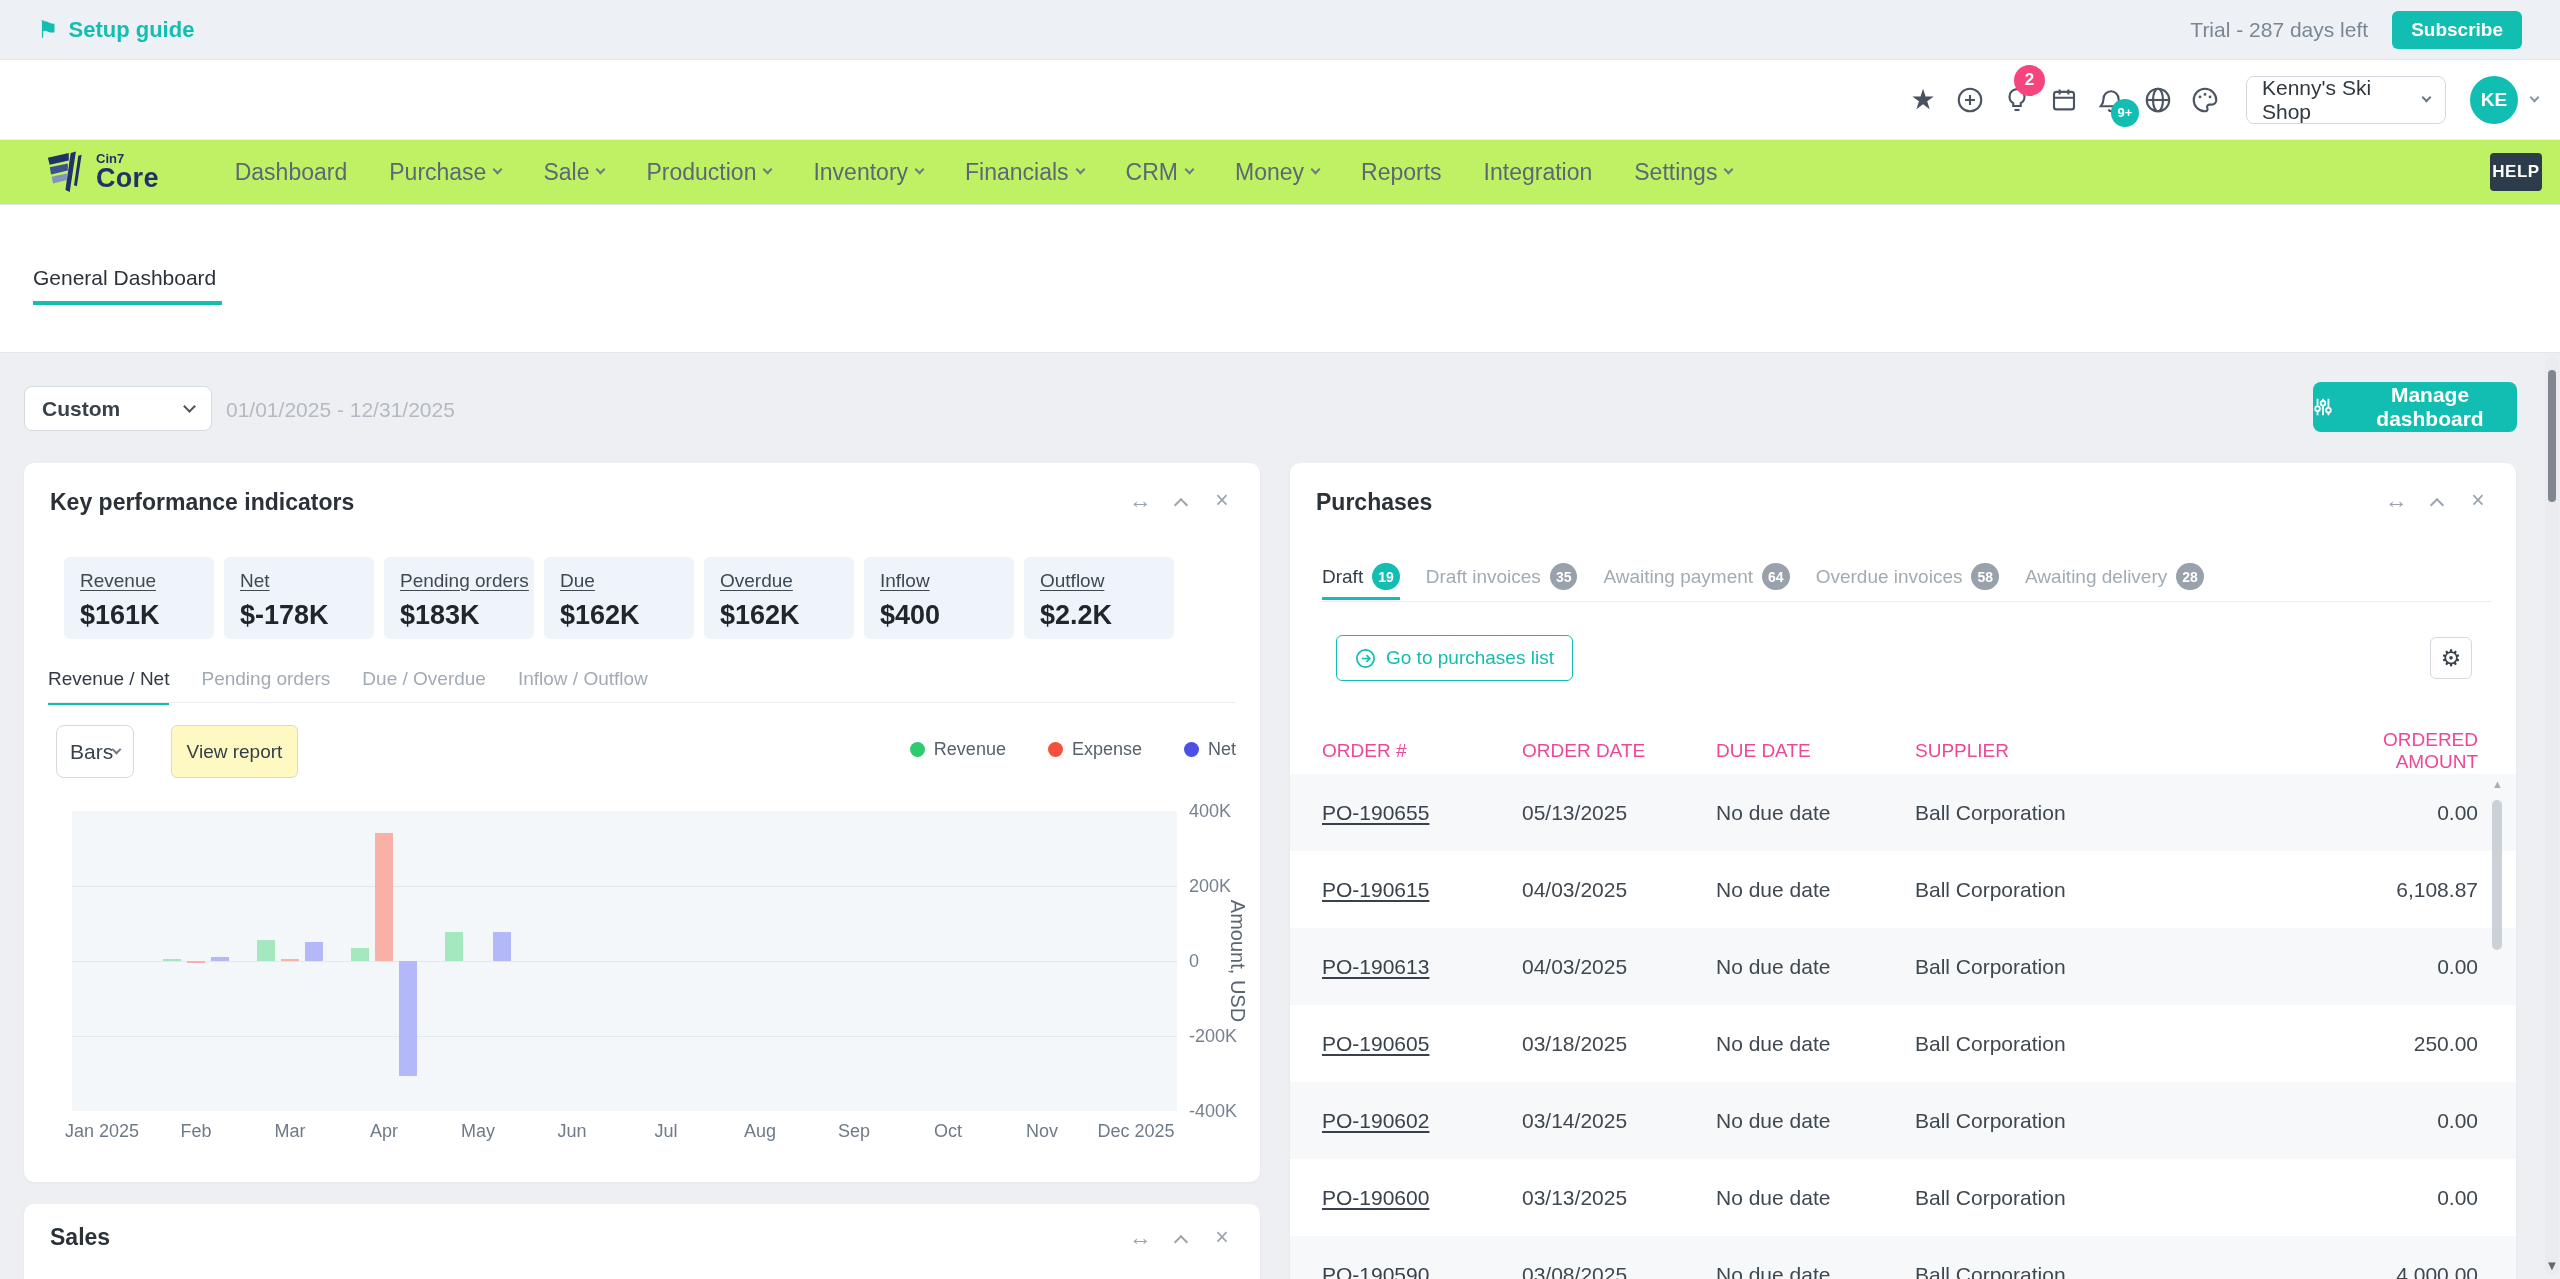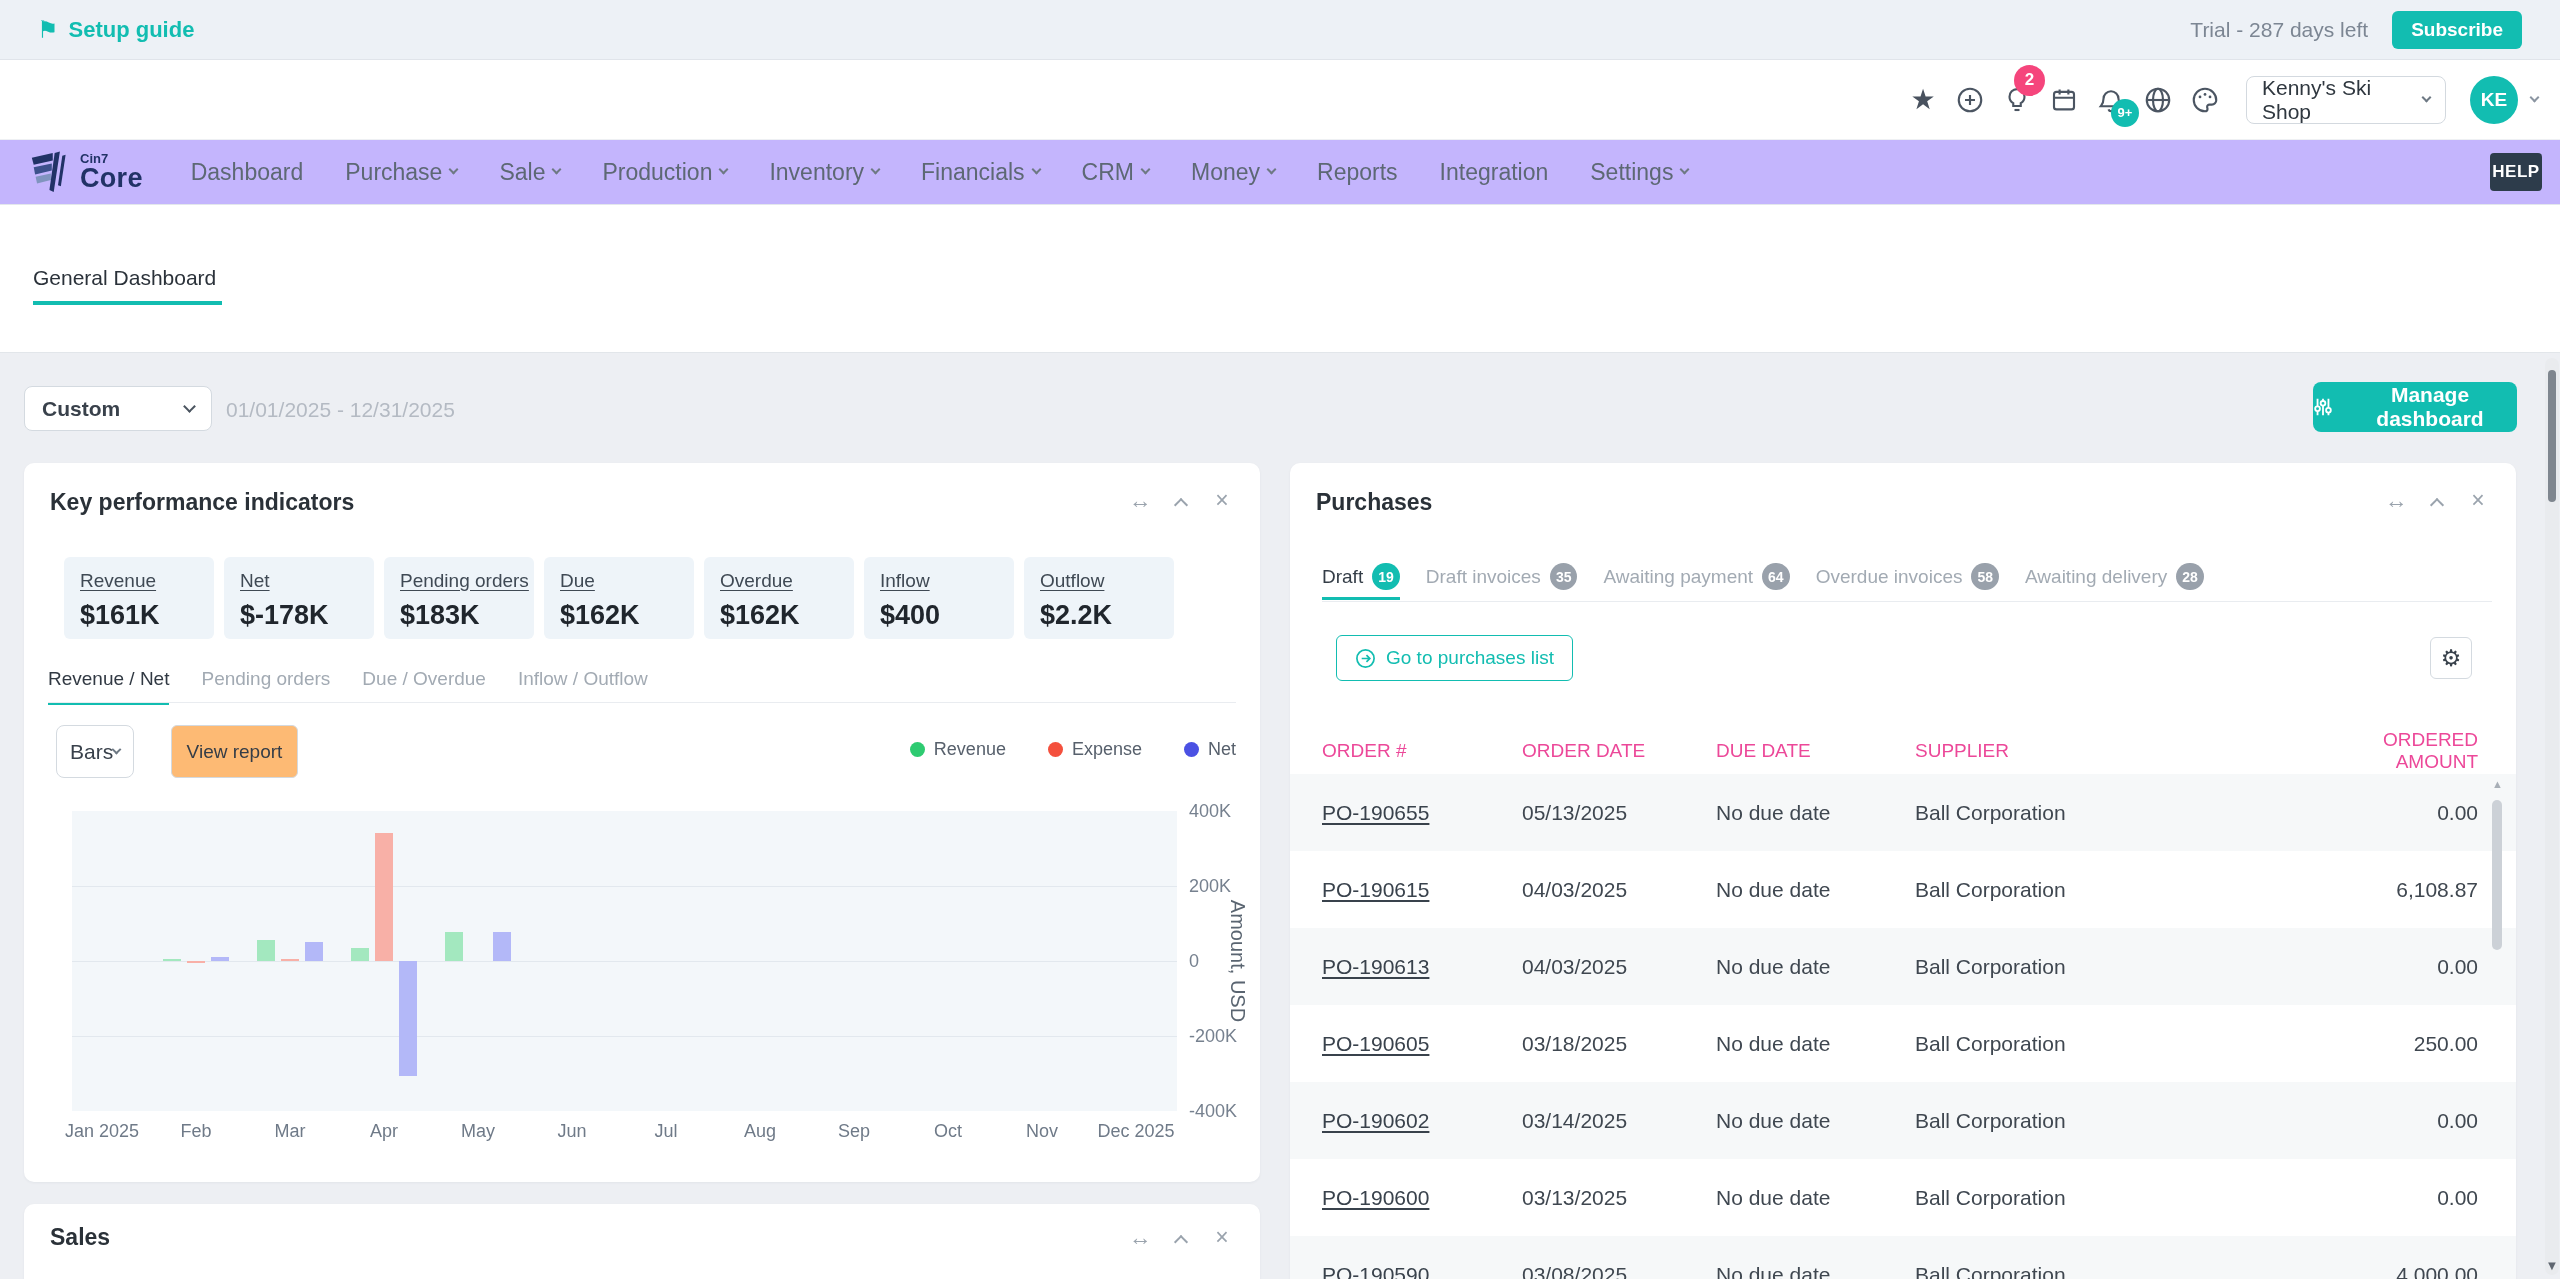--- a/index.html
+++ b/index.html
@@ -38,22 +38,22 @@
   .avatar { width:48px; height:48px; border-radius:50%; background:#12bdb1; color:#fff;
     font-size:19px; font-weight:bold; display:flex; align-items:center; justify-content:center;
     margin-left:24px; cursor:pointer; }
   .avatar-chev { margin-left:13px; }
   
   .chev { display:inline-block; width:9px; height:9px; border-right:2px solid #4a545f;
     border-bottom:2px solid #4a545f; transform:rotate(45deg); margin-top:-5px; }
   .chev.sm { width:7px; height:7px; border-width:2px; border-color:#6e7984; }
   .chev.gray { border-color:#8b95a1; }
   
-  .navbar { height:65px; background:#c4b5fd; border-bottom:1px solid #e3e7ec;
-    display:flex; align-items:center; padding-left:28px; }
+  .navbar { height:65px; background:#bef264; border-bottom:1px solid #e3e7ec;
+    display:flex; align-items:center; padding-left:44px;gap:28px; }
   .logo { display:flex; align-items:center; gap:12px; margin-right:48px; cursor:pointer; }
   .logo-txt { display:flex; flex-direction:column; line-height:1; }
   .logo-top { font-size:13px; font-weight:bold; color:#213266; }
   .logo-main { font-size:27px; font-weight:bold; color:#213266; letter-spacing:0.3px; }
   .nav-items { display:flex; align-items:center; gap:42px; font-size:23px; color:#5d6874; }
   .nav-item { display:flex; align-items:center; gap:8px; cursor:pointer; white-space:nowrap; }
   .navbar .spacer { flex:1; }
   .help-btn { width:52px; height:38px; background:#2d3c4b; color:#fff; font-size:17px;
     font-weight:bold; border:none; border-radius:4px; margin-right:18px;
     font-family:inherit; letter-spacing:0.5px; cursor:pointer; }
@@ -90,21 +90,21 @@
   .kpi-label { font-size:19px; color:#3f4954; text-decoration:underline;
     text-underline-offset:3px; cursor:pointer; white-space:nowrap; }
   .kpi-value { font-size:27px; font-weight:bold; color:#20262d; margin-top:8px; }
   .kpi-tabs { position:absolute; left:24px; top:205px; display:flex; gap:32px; font-size:19px; }
   .kpi-tab { padding-bottom:12px; color:#a2aab3; cursor:pointer; border-bottom:3px solid transparent; }
   .kpi-tab.active { color:#313943; border-bottom-color:#12bdb1; }
   .kpi-divider { position:absolute; left:24px; right:24px; top:239px; height:1px; background:#e9ecf0; }
   .bars-select { position:absolute; left:32px; top:262px; width:78px; height:53px;
     padding:0 13px; font-weight:normal; }
   .view-report-btn { position:absolute; left:147px; top:262px; width:127px; height:53px;
-    background:#fdba74; border:1px solid #d3d9df; border-radius:6px; font-size:19px;
+    background:#fef9c3; border:1px solid #d3d9df; border-radius:6px; font-size:19px;
     color:#353d47; font-family:inherit; cursor:pointer; }
   .legend { position:absolute; right:24px; top:276px; display:flex; gap:42px; align-items:center; }
   .legend-item { display:flex; align-items:center; gap:9px; }
   .legend-dot { width:15px; height:15px; border-radius:50%; }
   .legend-label { font-size:18px; color:#57606c; }
   .chart-area { position:absolute; left:48px; top:348px; width:1240px; height:352px; }
   .chart-plot { position:absolute; left:0; top:0; width:1105px; height:300px; background:#f3f7fa; }
   .gridline { position:absolute; left:0; right:0; height:1px; background:#e2e8ee; }
   .bar { position:absolute; width:18px; }
   .xtick { position:absolute; top:310px; transform:translateX(-50%); font-size:18px;

